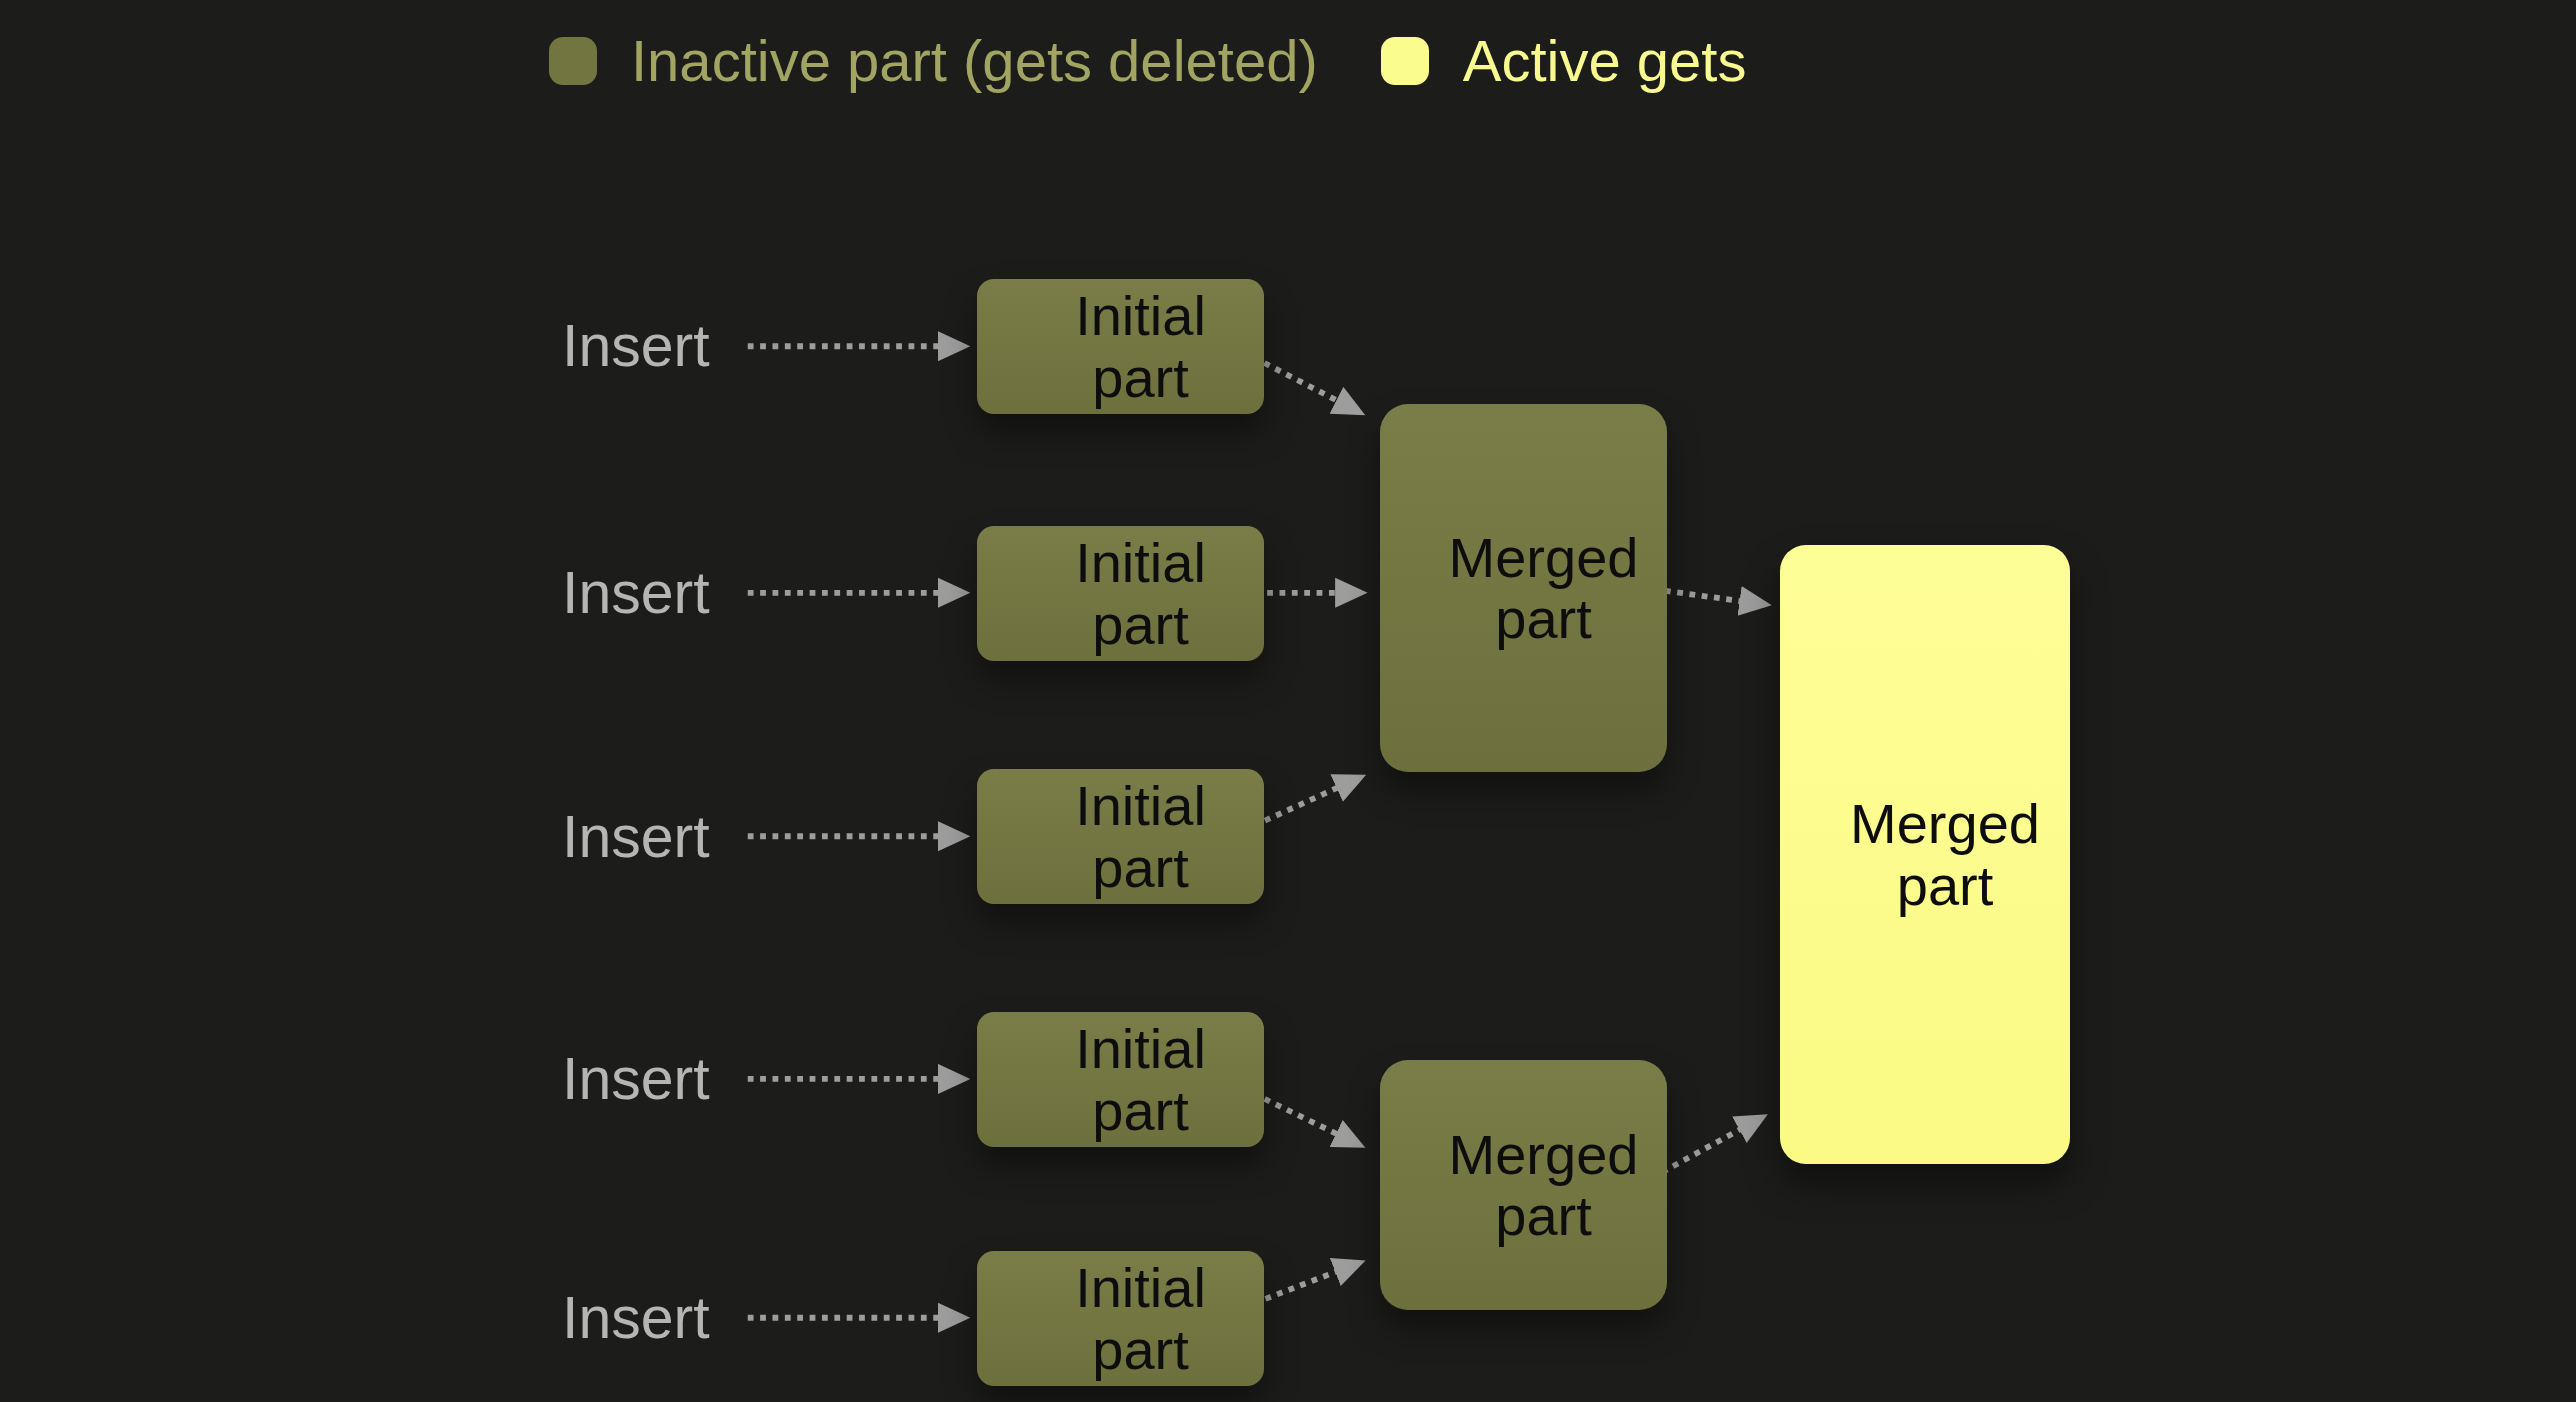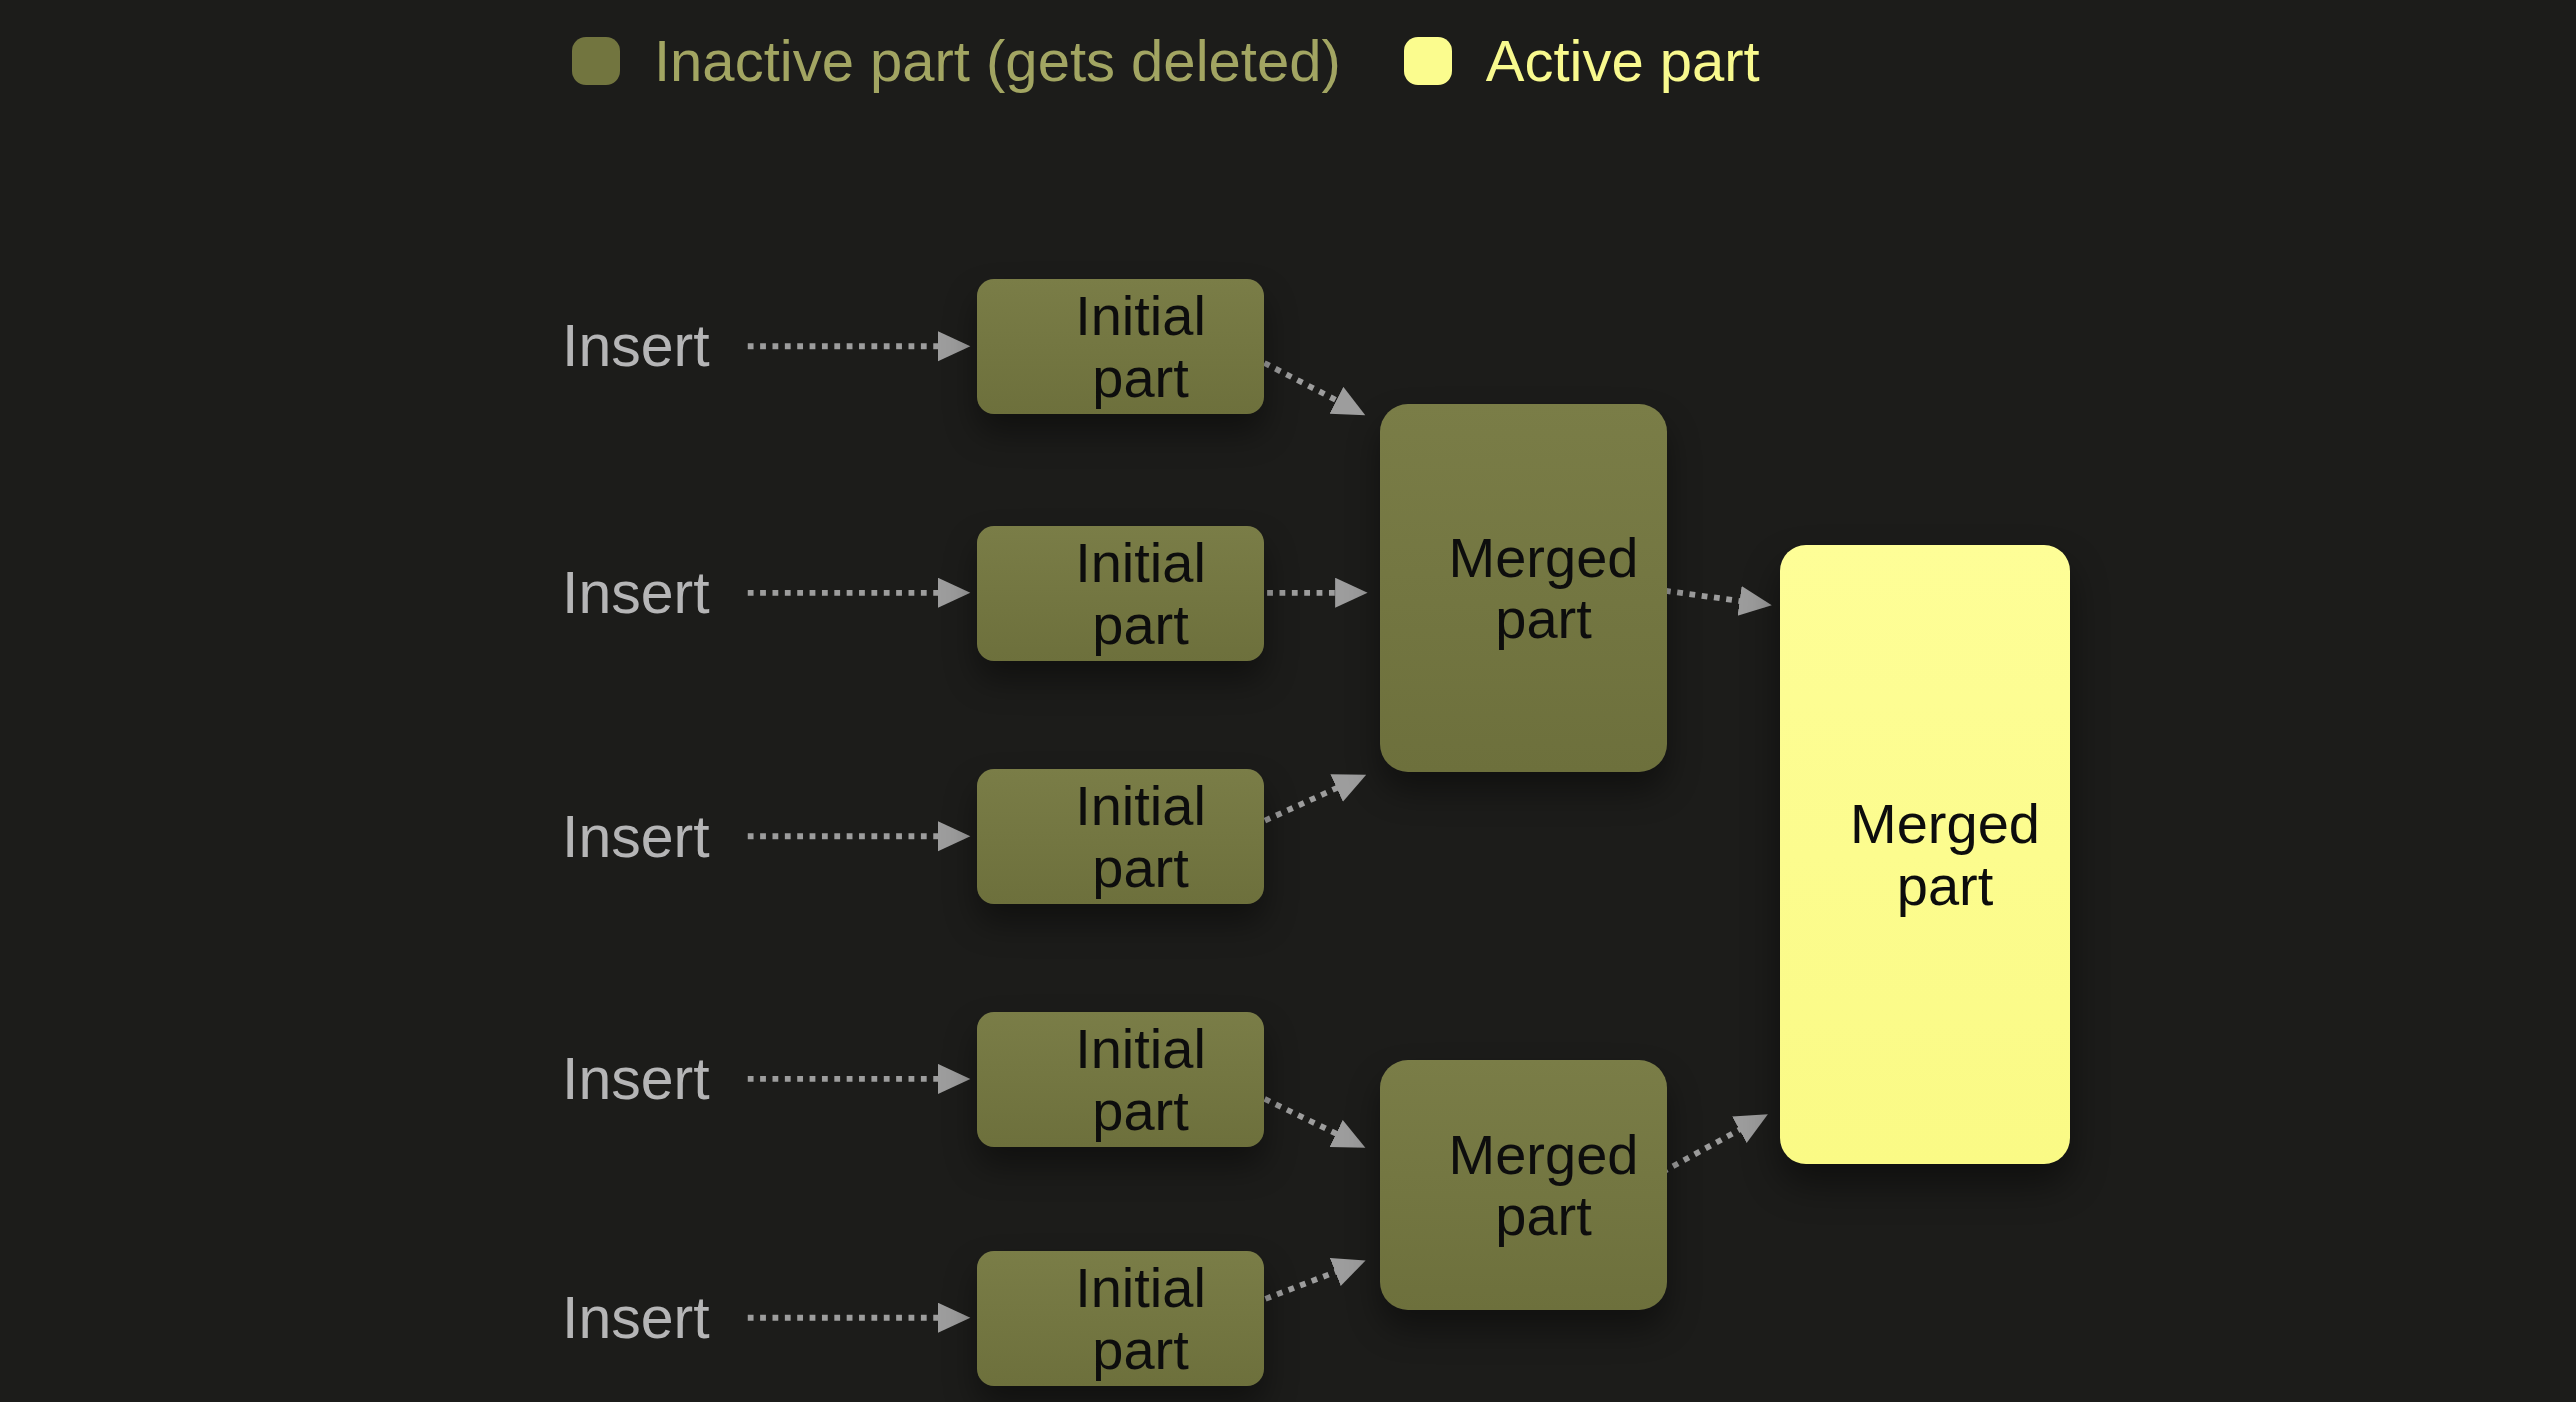--- a/index.html
+++ b/index.html
@@ -13,21 +13,21 @@
   }
   .stage {
     position: relative;
     width: 2576px;
     height: 1402px;
   }
 
   
   .legend {
     position: absolute;
-    left: 572px;
+    left: 549px;
     top: 37px;
     height: 48px;
     display: flex;
     align-items: center;
     gap: 63px;
   }
   .legend-item {
     display: flex;
     align-items: center;
     gap: 34px;
@@ -123,21 +123,21 @@
 
 <div class="stage">
 
   <div class="legend">
     <div class="legend-item">
       <span class="swatch inactive"></span>
       <span class="legend-label inactive">Inactive part (gets deleted)</span>
     </div>
     <div class="legend-item">
       <span class="swatch active"></span>
-      <span class="legend-label active">Active part</span>
+      <span class="legend-label active">Active gets</span>
     </div>
   </div>
 
   <div class="insert-label" style="top:346px">Insert</div>
   <div class="insert-label" style="top:593px">Insert</div>
   <div class="insert-label" style="top:837px">Insert</div>
   <div class="insert-label" style="top:1079px">Insert</div>
   <div class="insert-label" style="top:1318px">Insert</div>
 
   <svg class="arrows" viewBox="0 0 3332 1814" aria-hidden="true">

